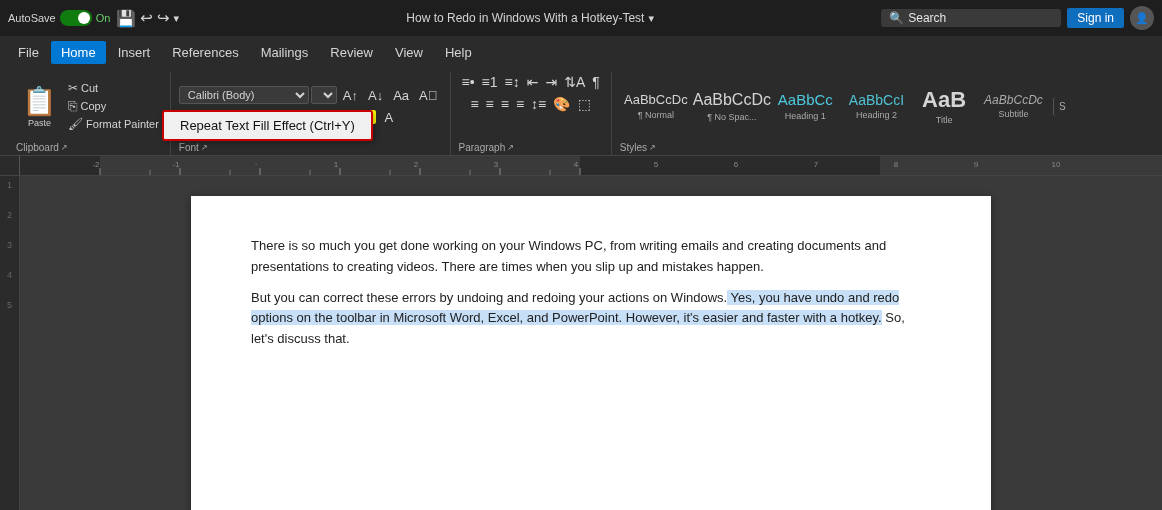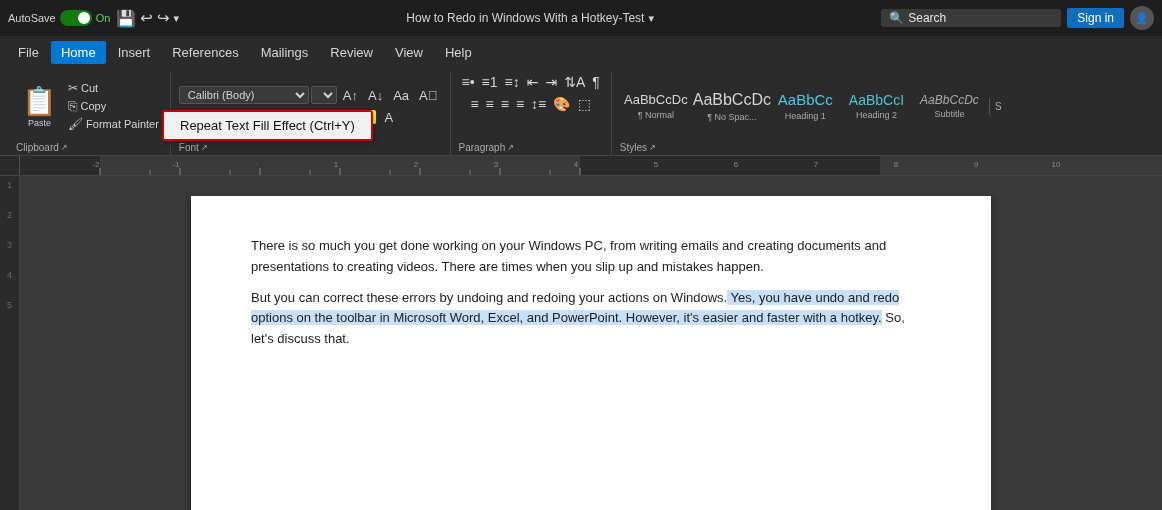--- a/index.html
+++ b/index.html
@@ -251,20 +251,24 @@
         <div class="style-label">¶ No Spac...</div>
       </div>
       <div class="style-item heading1">
         <div class="style-preview" style="color:#4ec9e0;font-size:15px;">AaBbCc</div>
         <div class="style-label">Heading 1</div>
       </div>
       <div class="style-item heading2">
         <div class="style-preview" style="color:#4fc3d4;font-size:14px;">AaBbCcI</div>
         <div class="style-label">Heading 2</div>
       </div>
+      <div class="style-item title-style">
+        <div class="style-preview" style="font-size:22px;font-weight:bold;color:#d4d4d4;">AaB</div>
+        <div class="style-label">Title</div>
+      </div>
       <div class="style-item subtitle-style">
         <div class="style-preview" style="font-size:12px;color:#aaa;">AaBbCcDc</div>
         <div class="style-label">Subtitle</div>
       </div>
       <div class="style-item" style="border-left:1px solid #555;padding-left:4px;min-width:20px;">
         <div style="font-size:10px;color:#aaa;">S</div>
       </div>
     </div>
     <div class="ribbon-group-label">
       <span>Styles</span>

